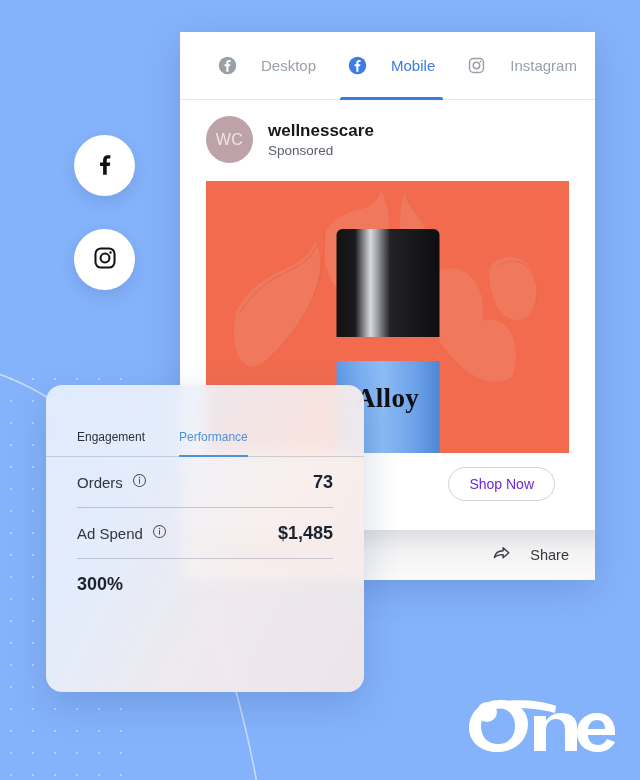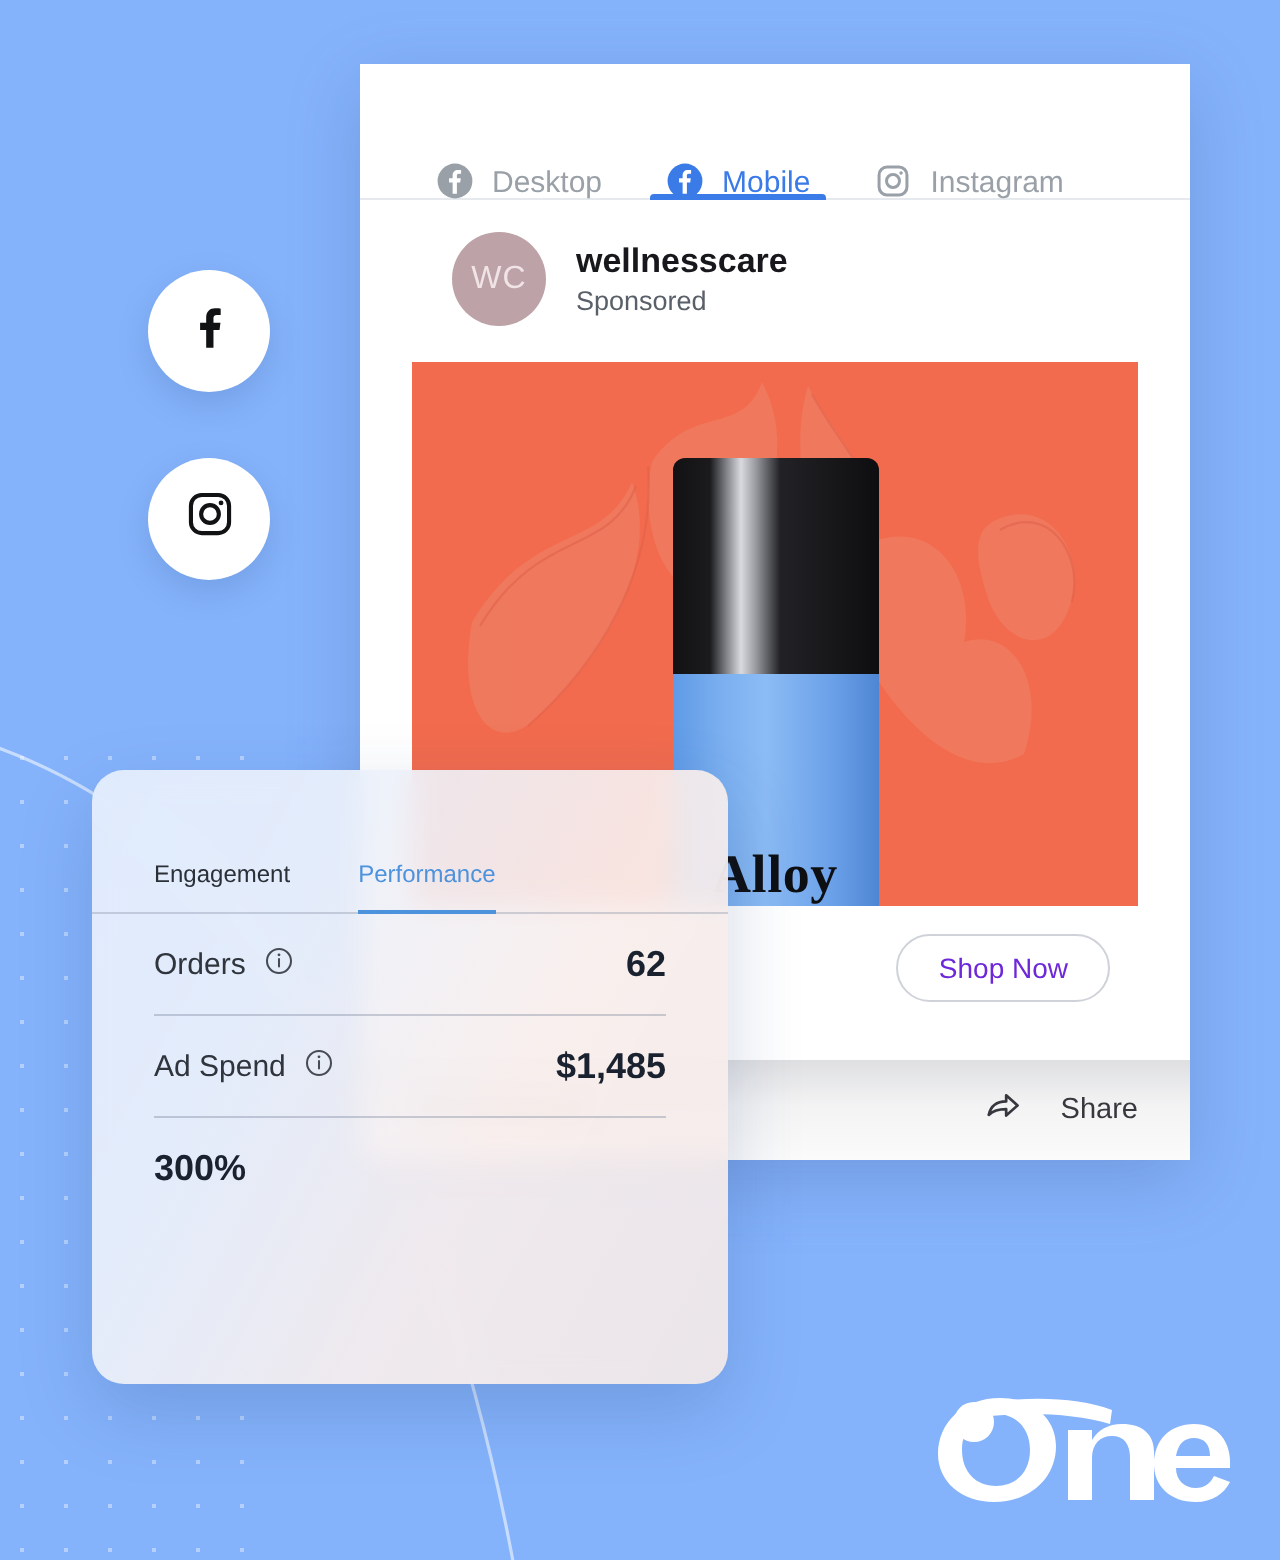--- a/index.html
+++ b/index.html
@@ -29,35 +29,35 @@
   }
 
   
   #tabbar{
     height:68px; display:flex; align-items:center;
     padding:0 22px; gap:0;
     border-bottom:1px solid #e6e9ee;
     background:#fff;
   }
   .tab{
-    display:flex; align-items:flex-end; gap:9px;
+    display:flex; align-items:center; gap:24px;
     height:68px; padding:0 16px;
     font-size:15px; color:#9aa0a8;
     position:relative; cursor:pointer;
     white-space:nowrap;
   }
   .tab.active{ color:#3b7be8; }
   .tab.active:after{
     content:""; position:absolute; left:8px; right:8px; bottom:0;
     height:3px; background:#3b7be8; border-radius:2px 2px 0 0;
   }
   .tab svg{ display:block; flex:0 0 auto; }
 
   
-  #profile{ display:flex; align-items:center; gap:15px; padding:16px 26px 12px;margin-left:20px; }
+  #profile{ display:flex; align-items:center; gap:15px; padding:16px 26px 12px; }
   #avatar{
     width:47px; height:47px; border-radius:50%;
     background:#bda2a8; color:#f0e4e6;
     display:flex; align-items:center; justify-content:center;
     font-size:16px; letter-spacing:.5px;
   }
   #brand-name{ font-size:17px; font-weight:bold; color:#16181c; line-height:1.25; }
   #sponsored{ font-size:13.5px; color:#5a6069; line-height:1.3; margin-top:1px; }
 
   
@@ -70,21 +70,21 @@
     position:absolute; left:50%; transform:translateX(-50%);
     top:48px; width:103px; height:224px;
   }
   #bottle .cap{
     height:108px; border-radius:6px 6px 0 0;
     background:linear-gradient(90deg,#121214 0%,#1b1b1e 18%,#8e9096 27%,#d8dade 33%,#9a9ca2 40%,#222226 52%,#0e0e10 100%);
   }
   #bottle .body{
     height:116px;
     background:linear-gradient(90deg,#5f9ae6 0%,#79aeef 22%,#8cbcf5 45%,#6aa0e8 78%,#4f86d4 100%);
-    display:flex; align-items:flex-end; justify-content:center;
+    display:flex; align-items:flex-start; justify-content:center;margin-top:24px;
   }
   #bottle .body span{
     font-family:"Liberation Serif", serif;
     font-size:27px; font-weight:bold; color:#0d0f12; letter-spacing:.3px;
     margin-top:22px;
   }
 
   
   #cta-row{
     margin:0 26px; height:62px;
@@ -271,21 +271,21 @@
     <span class="mlabel">
       <span>Orders</span>
       <span class="info">
         <svg width="15" height="15" viewBox="0 0 20 20" fill="none" stroke="#2b3038" stroke-width="1.35">
           <circle cx="10" cy="10" r="8"></circle>
             <path d="M10 8.6v5" stroke-linecap="round"></path>
             <circle cx="10" cy="5.9" r=".95" fill="#2b3038" stroke="none"></circle>
         </svg>
       </span>
     </span>
-    <span class="mvalue">62</span>
+    <span class="mvalue">73</span>
   </div>
 
 
   <div class="mrow">
     <span class="mlabel">
       <span>Ad Spend</span>
       <span class="info">
         <svg width="15" height="15" viewBox="0 0 20 20" fill="none" stroke="#2b3038" stroke-width="1.35">
           <circle cx="10" cy="10" r="8"></circle>
             <path d="M10 8.6v5" stroke-linecap="round"></path>

